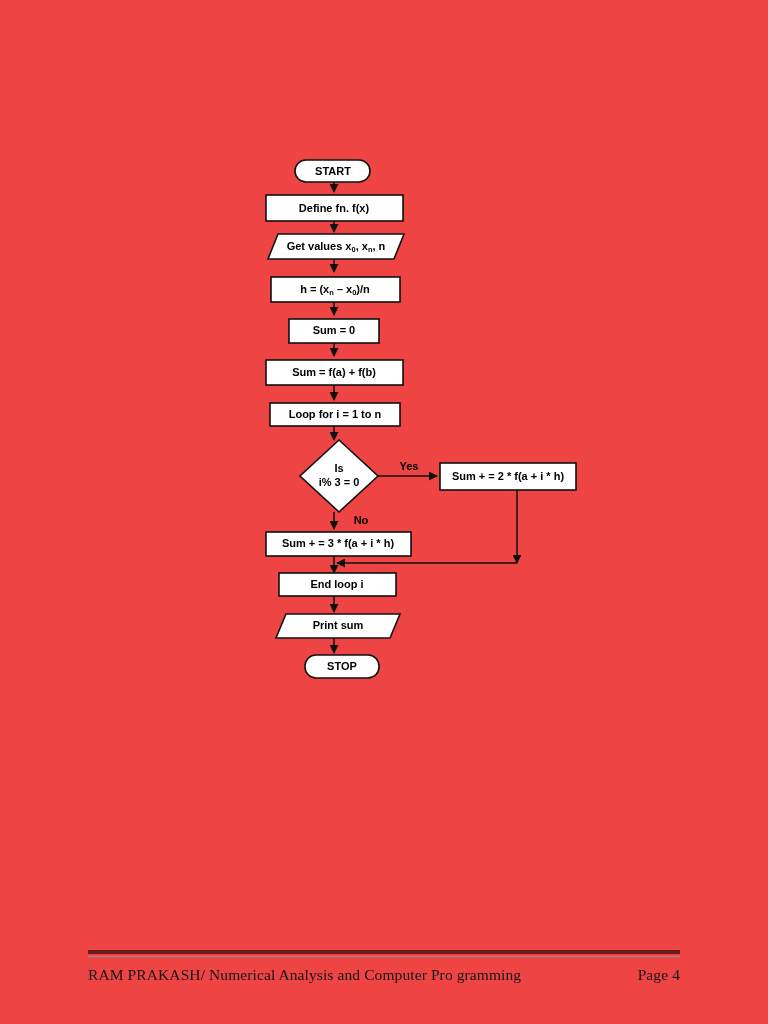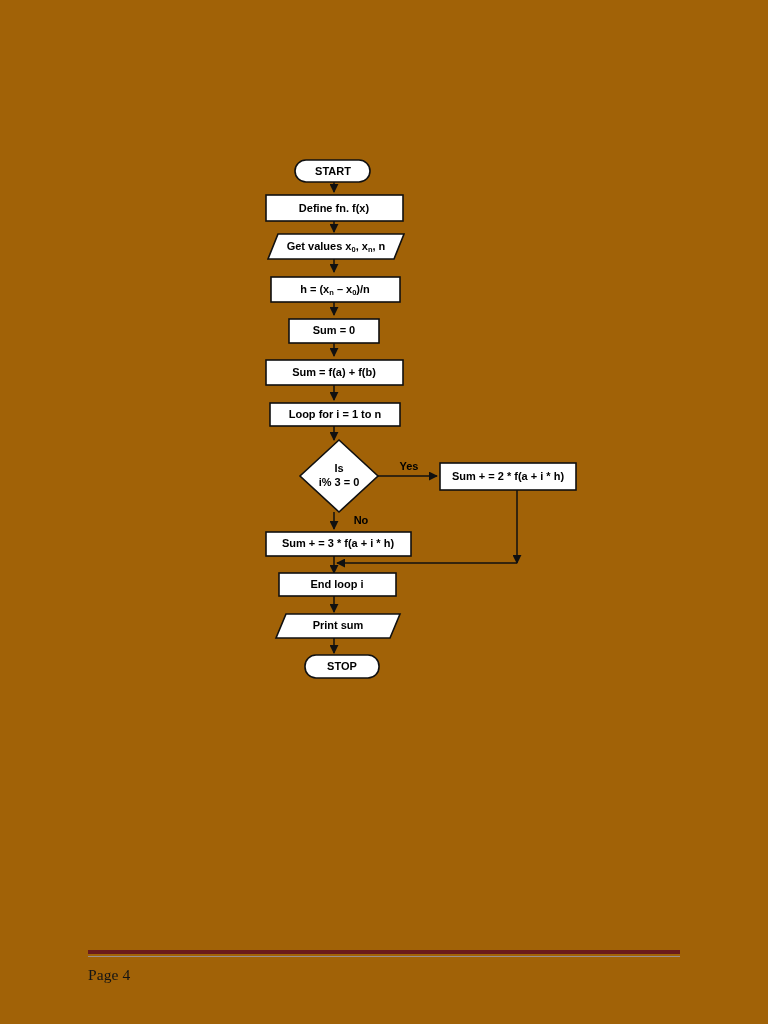--- a/index.html
+++ b/index.html
@@ -11,21 +11,21 @@
   body {
     width: 768px;
     height: 1024px;
     position: relative;
     font-family: "Liberation Sans", sans-serif;
     overflow: hidden;
   }
   #page {
     position: absolute;
     inset: 0;
-    background: #a16207;
+    background: #ef4444;
   }
   #flow-svg {
     position: absolute;
     left: 0;
     top: 0;
     width: 768px;
     height: 720px;
   }
   .node-shape {
     fill: #ffffff;
@@ -187,17 +187,18 @@
     <g>
       <rect class="node-shape" x="305" y="655" width="74" height="23" rx="11" ry="11"></rect>
       <text class="node-label" x="342" y="667">STOP</text>
     </g>
   </svg>
 
   <div id="footer">
     <div class="rule-thick"></div>
     <div class="rule-thin"></div>
     <div class="footer-row">
+      <span id="footer-title">RAM PRAKASH/ Numerical Analysis and Computer Pro gramming</span>
       <span id="footer-page">Page 4</span>
     </div>
   </div>
 
 </div>
 
 </body></html>

